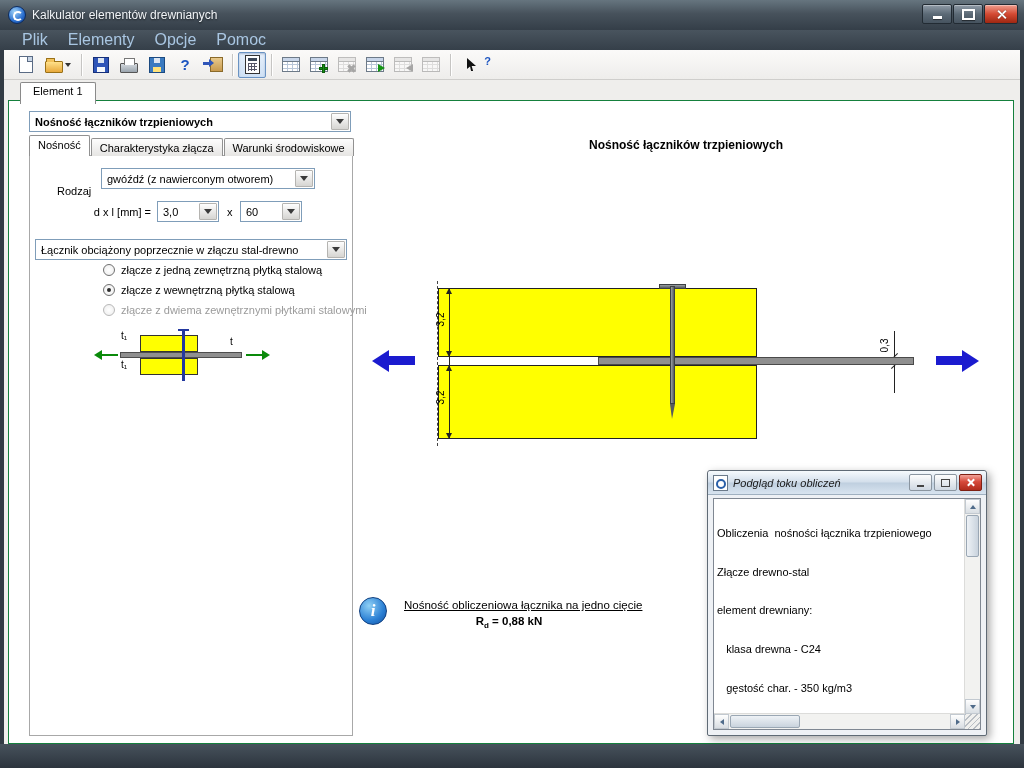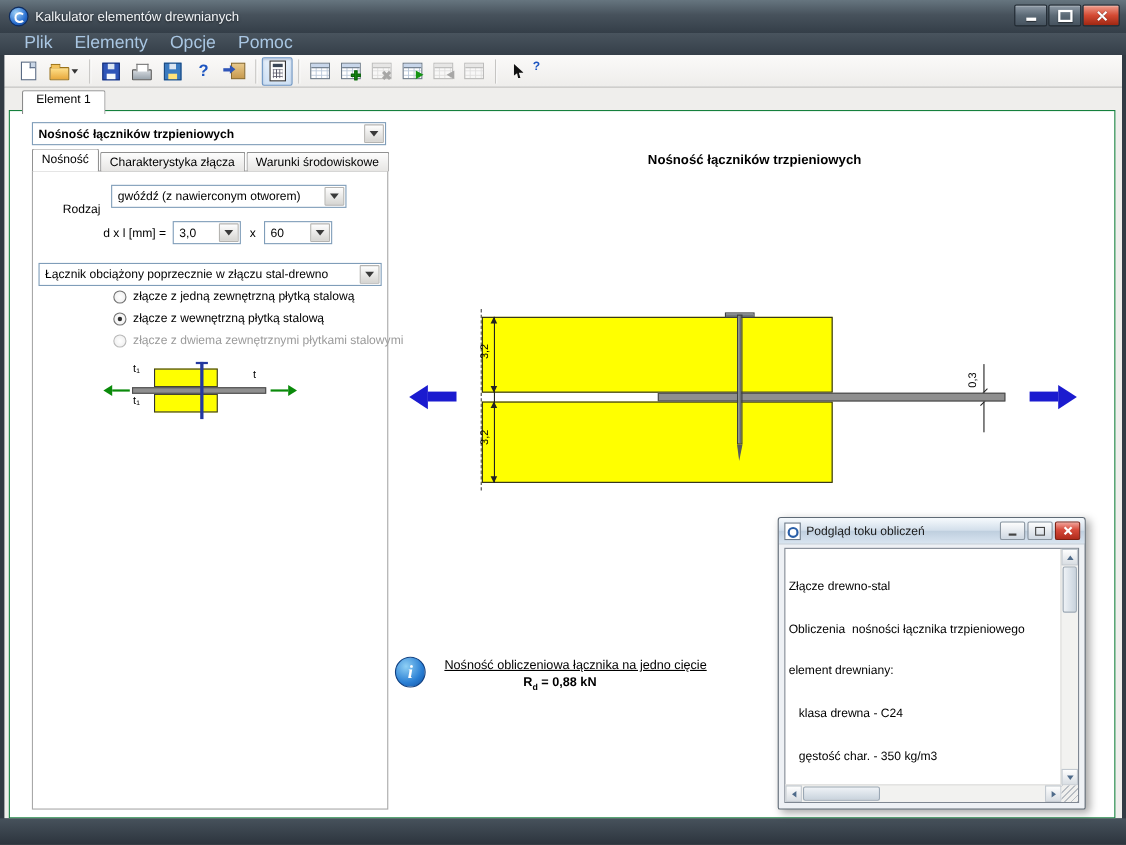--- a/index.html
+++ b/index.html
@@ -110,21 +110,21 @@
   .barrow-head-l{position:absolute;width:0;height:0;border-top:11px solid transparent;border-bottom:11px solid transparent;border-right:17px solid #1b1bcf;}
   .barrow-head-r{position:absolute;width:0;height:0;border-top:11px solid transparent;border-bottom:11px solid transparent;border-left:17px solid #1b1bcf;}
   
   .result{position:absolute;left:350px;top:493px;width:360px;height:45px;}
   .infoicon{position:absolute;left:0;top:3px;width:28px;height:28px;border-radius:50%;background:radial-gradient(circle at 35% 30%,#8fd0f5,#2a7fd4 60%,#134f9e);border:1px solid #0f3f80;color:#fff;font-family:"Liberation Serif",serif;font-style:italic;font-weight:bold;font-size:17px;display:flex;align-items:center;justify-content:center;box-sizing:border-box;}
   .reslink{position:absolute;left:45px;top:5px;font-size:11.5px;text-decoration:underline;white-space:nowrap;}
   .resval{position:absolute;left:45px;top:21px;width:210px;text-align:center;font-size:11.5px;font-weight:bold;}
   .resval sub{font-size:8px;}
   
   .preview{position:absolute;left:698px;top:369px;width:280px;height:266px;background:#eef1f5;border:1px solid #5f6a75;border-radius:3px 3px 2px 2px;box-shadow:3px 3px 8px rgba(0,0,0,.35);z-index:10;box-sizing:border-box;}
-  .ptitlebar{position:absolute;left:0;top:0;right:0;height:23px;background:linear-gradient(#f6fafd,#d3dfeb 48%,#bfcfdf 52%,#d8e4f0);border-bottom:1px solid #9fb0c0;border-radius:3px 3px 0 0;display:flex;align-items:center;}
+  .ptitlebar{position:absolute;left:0;top:0;right:0;height:23px;background:linear-gradient(#f6fafd,#d3dfeb 48%,#bfcfdf 52%,#d8e4f0);border-bottom:1px solid #9fb0c0;border-radius:3px 3px 0 0;display:flex;align-items:center;font-style:italic;}
   .picon{width:13px;height:14px;background:#fff;border:1px solid #6b7a8a;margin:0 5px 0 5px;position:relative;}
   .picon::after{content:"";position:absolute;left:2px;top:3px;width:6px;height:6px;border:2px solid #2a5fa8;border-radius:50%;}
   .ptitle{font-size:11px;color:#1a1a1a;}
   .pbtns{position:absolute;right:4px;top:3px;display:flex;gap:2px;}
   .pbtn{width:21px;height:15px;border:1px solid #8a95a0;border-radius:2px;background:linear-gradient(#fdfdfd,#cfd8e2);display:flex;align-items:center;justify-content:center;}
   .pbtn.close{background:linear-gradient(#f2a39a,#d6493a 45%,#b02b1c);border-color:#7e2013;}
   .pg-min{width:7px;height:2px;background:#444;margin-top:6px;}
   .pg-max{width:7px;height:6px;border:1px solid #444;}
   .pg-x{position:relative;width:9px;height:9px;}
   .pg-x::before,.pg-x::after{content:"";position:absolute;left:4px;top:0;width:2px;height:9px;background:#fff;}
@@ -358,22 +358,22 @@
           <div class="pbtn">
               <div class="pg-max"></div>
             </div>
           <div class="pbtn close">
               <div class="pg-x"></div>
             </div>
         </div>
       </div>
       <div class="parea">
         <div class="ptext">
+          <div class="pline">Obliczenia  nośności łącznika trzpieniowego</div>
           <div class="pline">Złącze drewno-stal</div>
-          <div class="pline">Obliczenia  nośności łącznika trzpieniowego</div>
           <div class="pline">element drewniany:</div>
           <div class="pline">   klasa drewna - C24</div>
           <div class="pline">   gęstość char. - 350 kg/m3</div>
           
           
           
           
           
           
           

